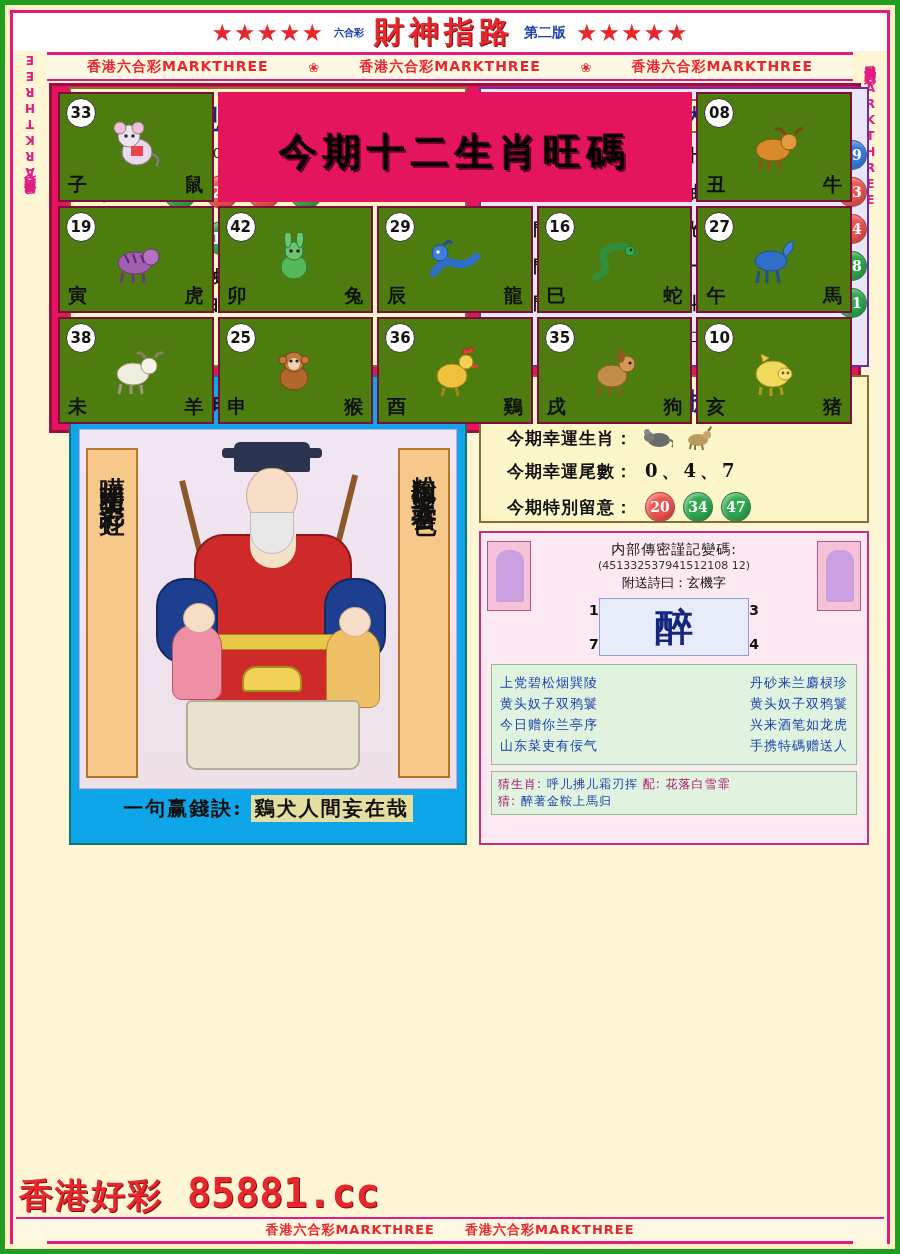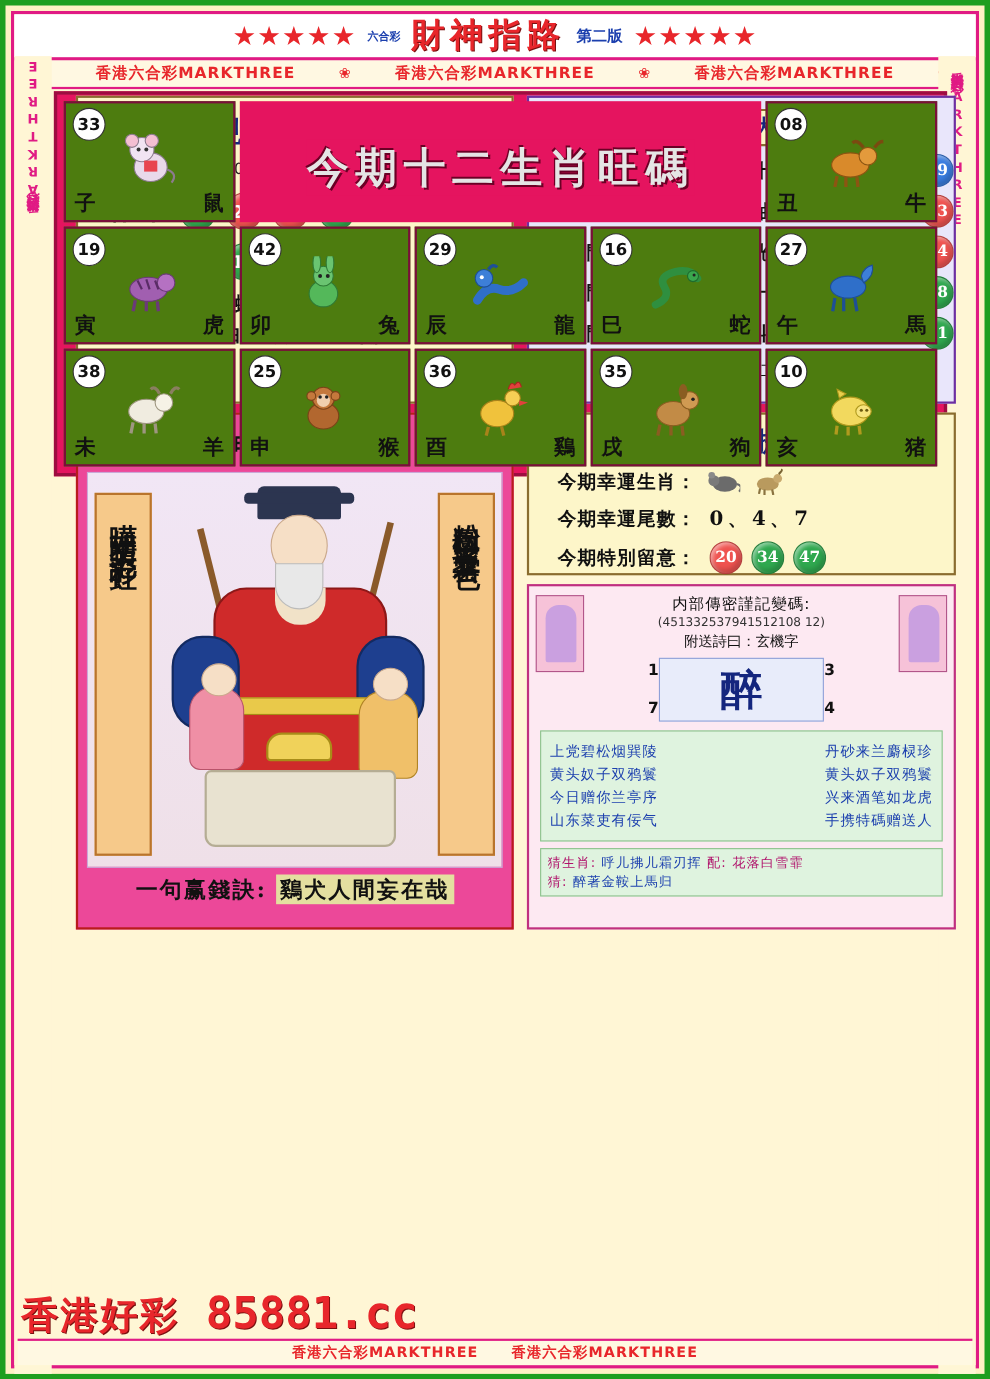--- a/index.html
+++ b/index.html
@@ -131,21 +131,21 @@
   .gate .gtext { flex:1; letter-spacing:2px; }
   .gate .ball { margin-left:4px; }
   .p2-foot {
     text-align:center; font-size:15px; color:#111; margin-top:10px;
     letter-spacing:1px; font-family:"DejaVu Serif","Liberation Serif",serif;
   }
 
   
   #p3 {
     left:20px; top:292px; width:398px; height:470px;
-    background:#ec4899; border:2px solid #b91c1c;
+    background:#0ea5e9; border:2px solid #0f766e;
   }
   #p3 .t {
     text-align:center; font-size:27px; font-weight:bold; color:#111;
     letter-spacing:6px; margin-top:10px;
     font-family:"DejaVu Serif","Liberation Serif",serif;
   }
   .pic-area { position:relative; margin:6px 8px 0; height:360px;
     background: linear-gradient(#f1e6f5,#efe0e8); border:1px solid #caa8d8; }
   .scroll {
     position:absolute; top:18px; width:52px; height:330px;
@@ -288,21 +288,21 @@
     font-family:"DejaVu Serif","Liberation Serif",serif;
   }
   .zcell .animal { width:58px; height:54px; }
   .zbanner {
     grid-column: 2 / span 3;
     background:#e5145f; border:none;
     display:flex; align-items:center; justify-content:center;
   }
   .zbanner .bt {
     background:#e5145f;
-    font-size:38px; font-weight:bold; color:#e5e5e5;
+    font-size:38px; font-weight:bold; color:#000000;
     letter-spacing:6px;
     font-family:"DejaVu Serif","Liberation Serif",serif;
     text-shadow: 2px 2px 0 #6b0025, -1px -1px 0 #6b0025;
     margin-top: 10px;
   }
 
   
   .watermark {
     position:absolute; left:14px; bottom:30px;
     display:flex; align-items:baseline; gap:24px;

